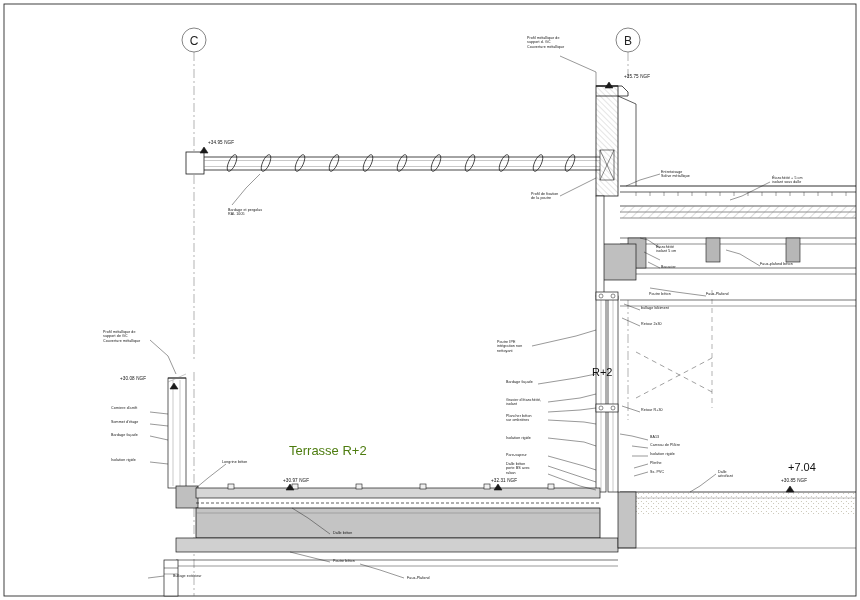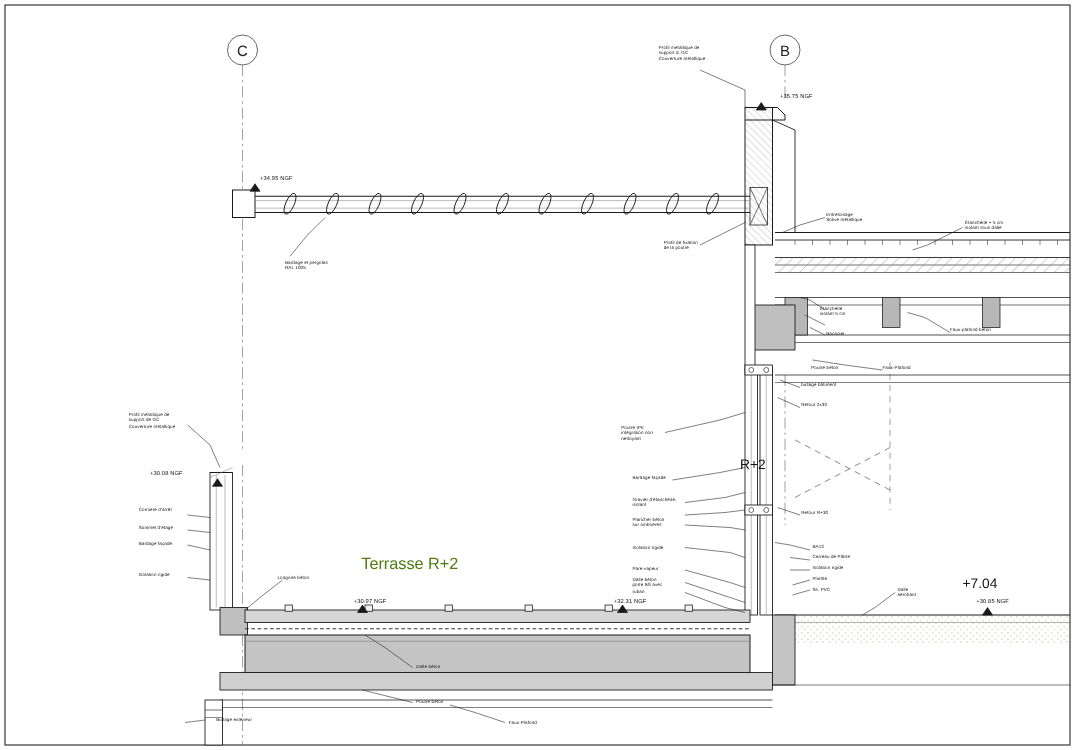--- a/index.html
+++ b/index.html
@@ -214,21 +214,21 @@
       <path d="M148,578 L164,576"></path>
     </g>
   </g>
 
   <text x="194" y="45" text-anchor="middle" class="axis-txt" fill="#222" font-family="Liberation Sans, sans-serif">C</text>
   <text x="628" y="45" text-anchor="middle" class="axis-txt" fill="#222" font-family="Liberation Sans, sans-serif">B</text>
 </svg>
 
 <div class="big" style="left:289px;top:443px;">Terrasse R+2</div>
 <div class="big2" style="left:592px;top:366px;">R+2</div>
-<div class="big2" style="left:770px;top:461px;">+7.04</div>
+<div class="big2" style="left:788px;top:461px;">+7.04</div>
 
 <div class="lbl lvl" style="left:624px;top:74px;">+35.75 NGF</div>
 <div class="lbl lvl" style="left:208px;top:140px;">+34.95 NGF</div>
 <div class="lbl lvl" style="left:120px;top:376px;">+30.08 NGF</div>
 <div class="lbl lvl" style="left:283px;top:478px;">+30.97 NGF</div>
 <div class="lbl lvl" style="left:491px;top:478px;">+32.31 NGF</div>
 <div class="lbl lvl" style="left:781px;top:478px;">+30.85 NGF</div>
 
 <div class="lbl" style="left:527px;top:36px;">Profil métallique de
 support d. GC

